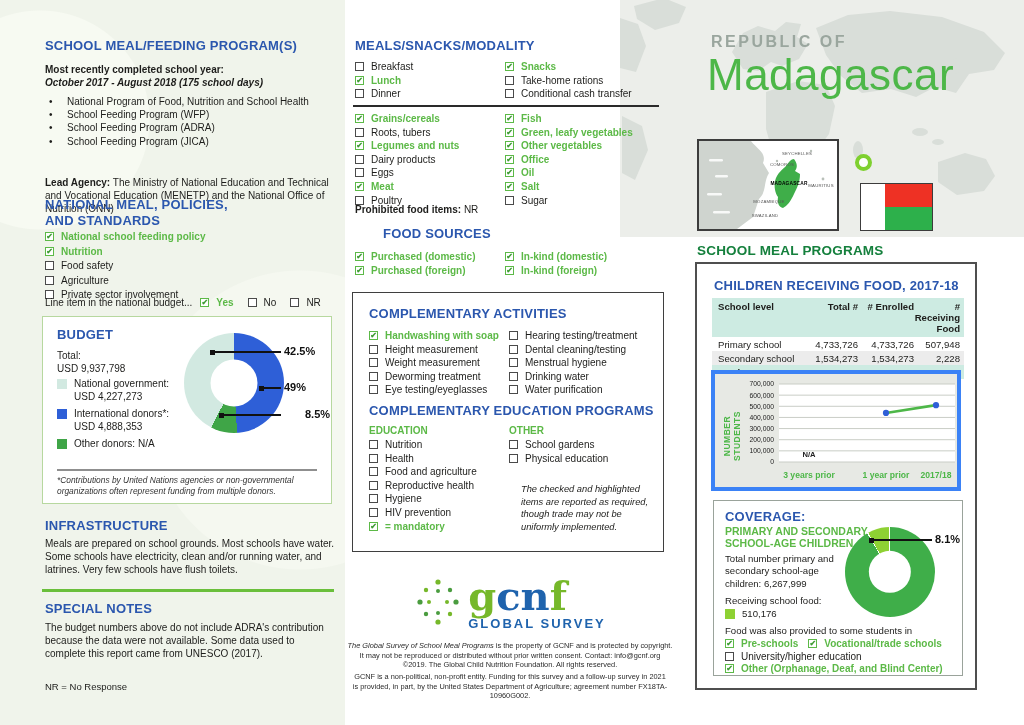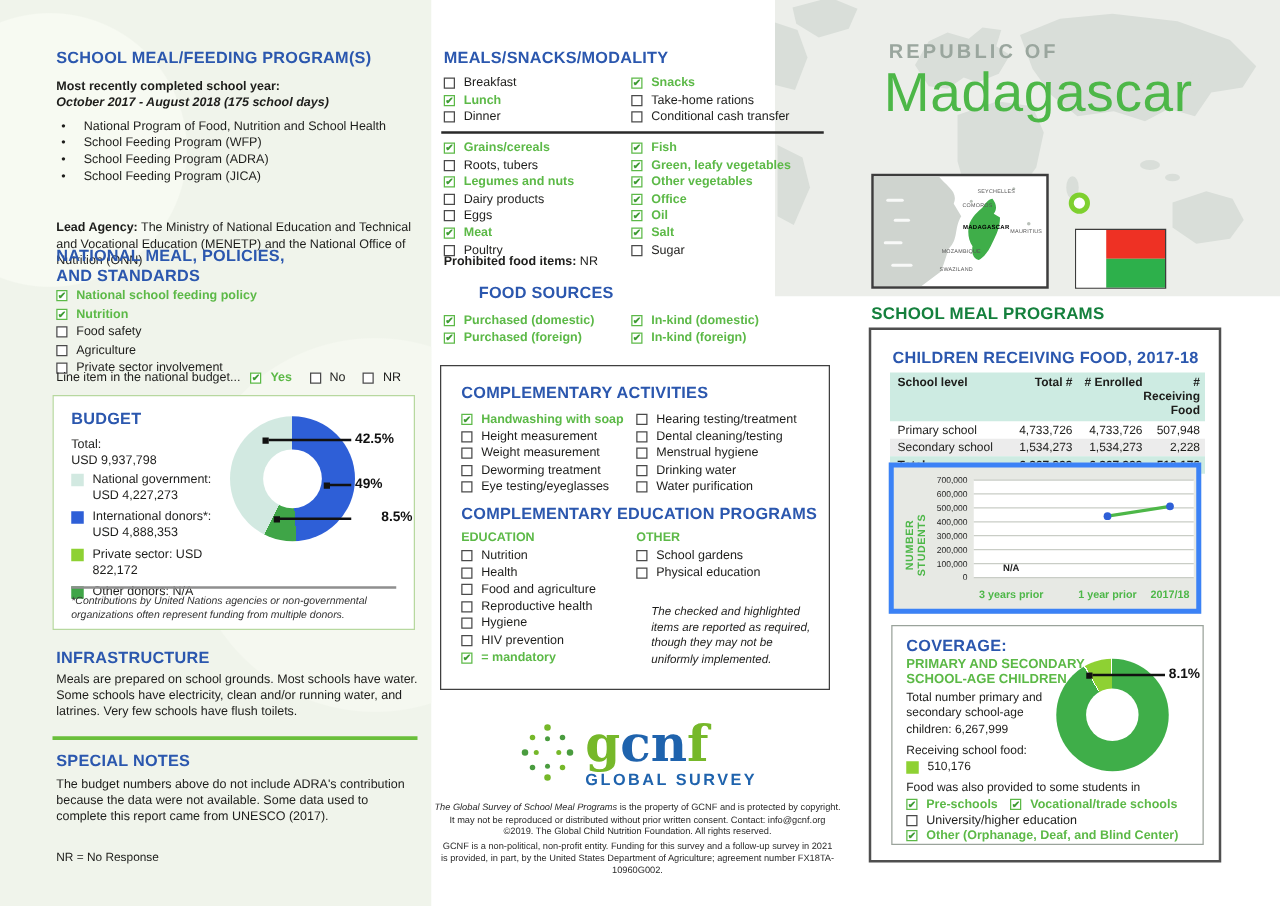--- a/index.html
+++ b/index.html
@@ -212,24 +212,20 @@
     <div class="abs" style="left:14px; top:61px; width:125px;">
         <div class="legend-row">
           <span class="swatch" style="background: rgb(210, 233, 225);"></span>
           <span>National government:<br>USD 4,227,273</span>
         </div>
         <div class="legend-row">
           <span class="swatch" style="background: rgb(46, 95, 215);"></span>
           <span>International donors*:<br>USD 4,888,353</span>
         </div>
         <div class="legend-row">
-          <span class="swatch" style="background: rgb(142, 209, 51);"></span>
-          <span>Private sector:  USD 822,172</span>
-        </div>
-        <div class="legend-row">
           <span class="swatch" style="background: rgb(63, 165, 71);"></span>
           <span>Other donors:  N/A</span>
         </div>
       </div>
     <div class="abs" style="left:14px; top:152px; width:260px; height:2px; background:#8f8f8f;"></div>
     <div class="abs italic" style="left:14px; top:158px; width:262px; font-size:8.4px; line-height:1.3; color:#333;">*Contributions by United Nations agencies or non-governmental organizations often represent funding from multiple donors.</div>
 
     <div class="donut" style="left: 141px; top: 16px; width: 100px; height: 100px; background: conic-gradient(rgb(46, 95, 215) 0%, rgb(46, 95, 215) 49%, rgb(63, 165, 71) 49%, rgb(63, 165, 71) 57.5%, rgb(210, 233, 225) 57.5%, rgb(210, 233, 225) 100%);">
       <div class="hole"></div>
     </div>
@@ -459,21 +455,21 @@
           <span class="cklab">Physical education</span>
         </span>
       </div>
 
     <div class="abs cklist" style="left:16px; top:228px;">
         <span class="ckrow" style="display: flex;">
           <span class="ckbox ck-on">✔</span>
           <span class="cklab ck-green">= mandatory</span>
         </span>
       </div>
-    <div class="abs italic" style="left:168px; top:190px; width:135px; font-size:9.3px; line-height:1.35;">The checked and highlighted items are reported as required, though they may not be uniformly implemented.</div>
+    <div class="abs italic" style="left:168px; top:190px; width:135px; font-size:9.3px; line-height:1.35;">The checked and highlighted items are reported as required, though trade may not be uniformly implemented.</div>
   </div>
 
   <div class="abs" style="left:350px; top:576px; width:320px; display:flex; justify-content:center; align-items:flex-start; gap:6px;">
     <svg width="48" height="52" viewBox="0 0 48 52">
       <g>
         <circle cx="24" cy="6" r="2.6" fill="#76b82a"></circle>
         <circle cx="24" cy="15" r="2.0" fill="#4a9c3f"></circle>
         <circle cx="24" cy="37" r="2.0" fill="#4a9c3f"></circle>
         <circle cx="24" cy="46" r="2.6" fill="#76b82a"></circle>
         <circle cx="6" cy="26" r="2.6" fill="#4a9c3f"></circle>

